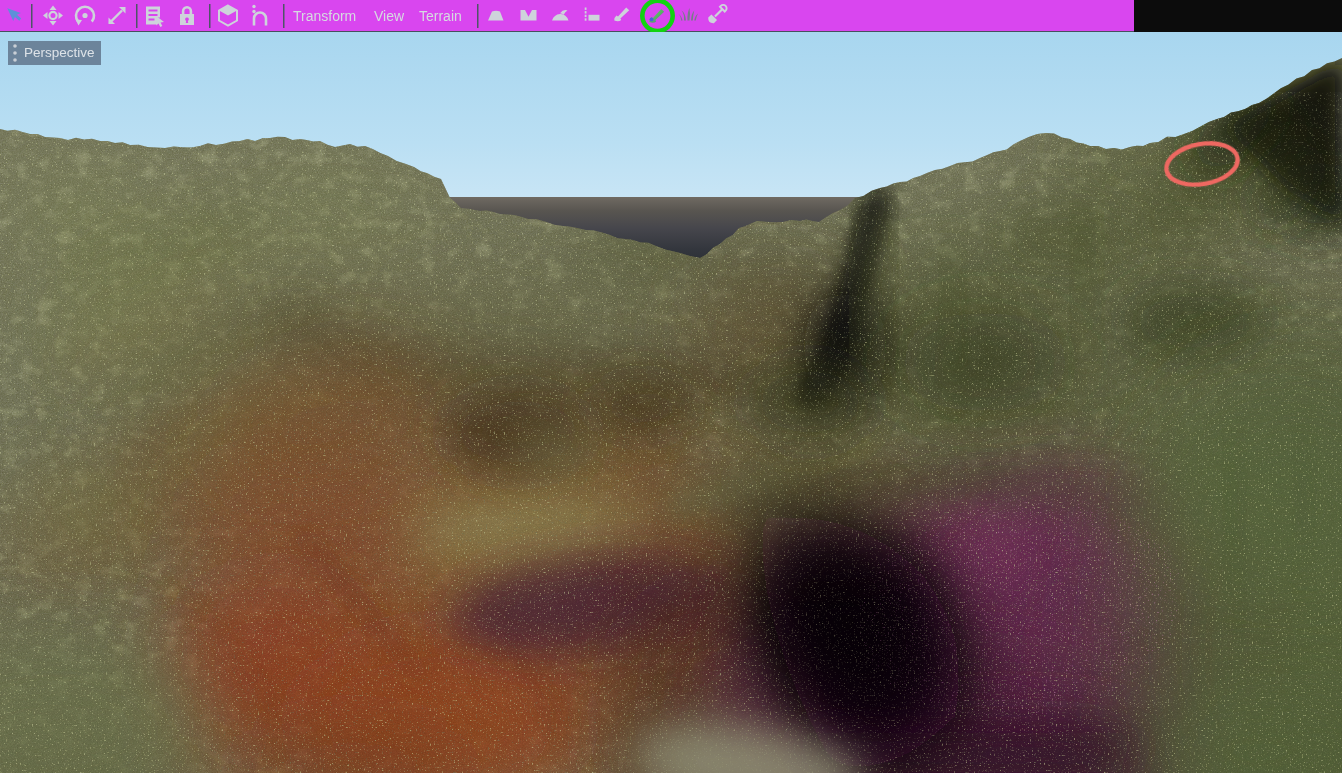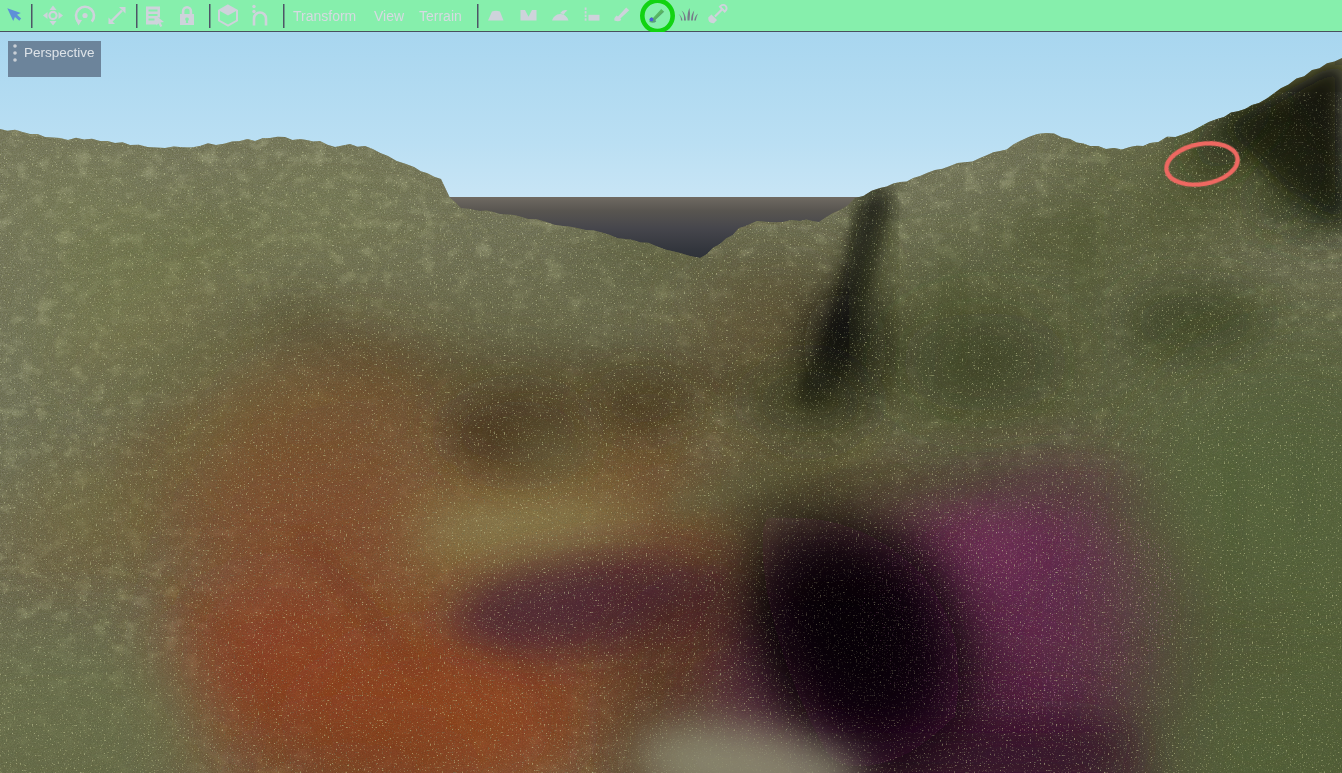--- a/index.html
+++ b/index.html
@@ -1,19 +1,19 @@
 <!DOCTYPE html>
 <html><head>
 <meta charset="utf-8">
 <style>
   html,body{margin:0;padding:0;width:1342px;height:773px;overflow:hidden;
     font-family:"Liberation Sans",sans-serif;background:#0c0c0c;}
-  #toolbar{position:absolute;left:0;top:0;width:1342px;height:31px;background:#86efac;border-bottom:1px solid #47505e;text-decoration:underline;}
+  #toolbar{position:absolute;left:0;top:0;width:1134px;height:31px;background:#d946ef;border-bottom:1px solid #47505e;text-decoration:underline;}
   #viewport{position:absolute;left:0;top:32px;width:1342px;height:741px;}
-  #persp{position:absolute;left:8px;top:41px;height:36px;background:rgba(94,114,135,0.82);
+  #persp{position:absolute;left:8px;top:41px;height:24px;background:rgba(94,114,135,0.82);
      color:#dde3e8;font-size:13.5px;line-height:24px;padding:0 6px 0 16px;text-align:center;}
   #persp .dots{position:absolute;left:5px;top:3px;width:4px;height:18px;}
 </style>
 </head>
 <body>
 <div id="viewport">
 <svg width="1342" height="741" viewBox="0 0 1342 741" xmlns="http://www.w3.org/2000/svg">
 <defs>
   <linearGradient id="sky" x1="0" y1="0" x2="0" y2="1">
     <stop offset="0" stop-color="#a8d6ef"></stop>

